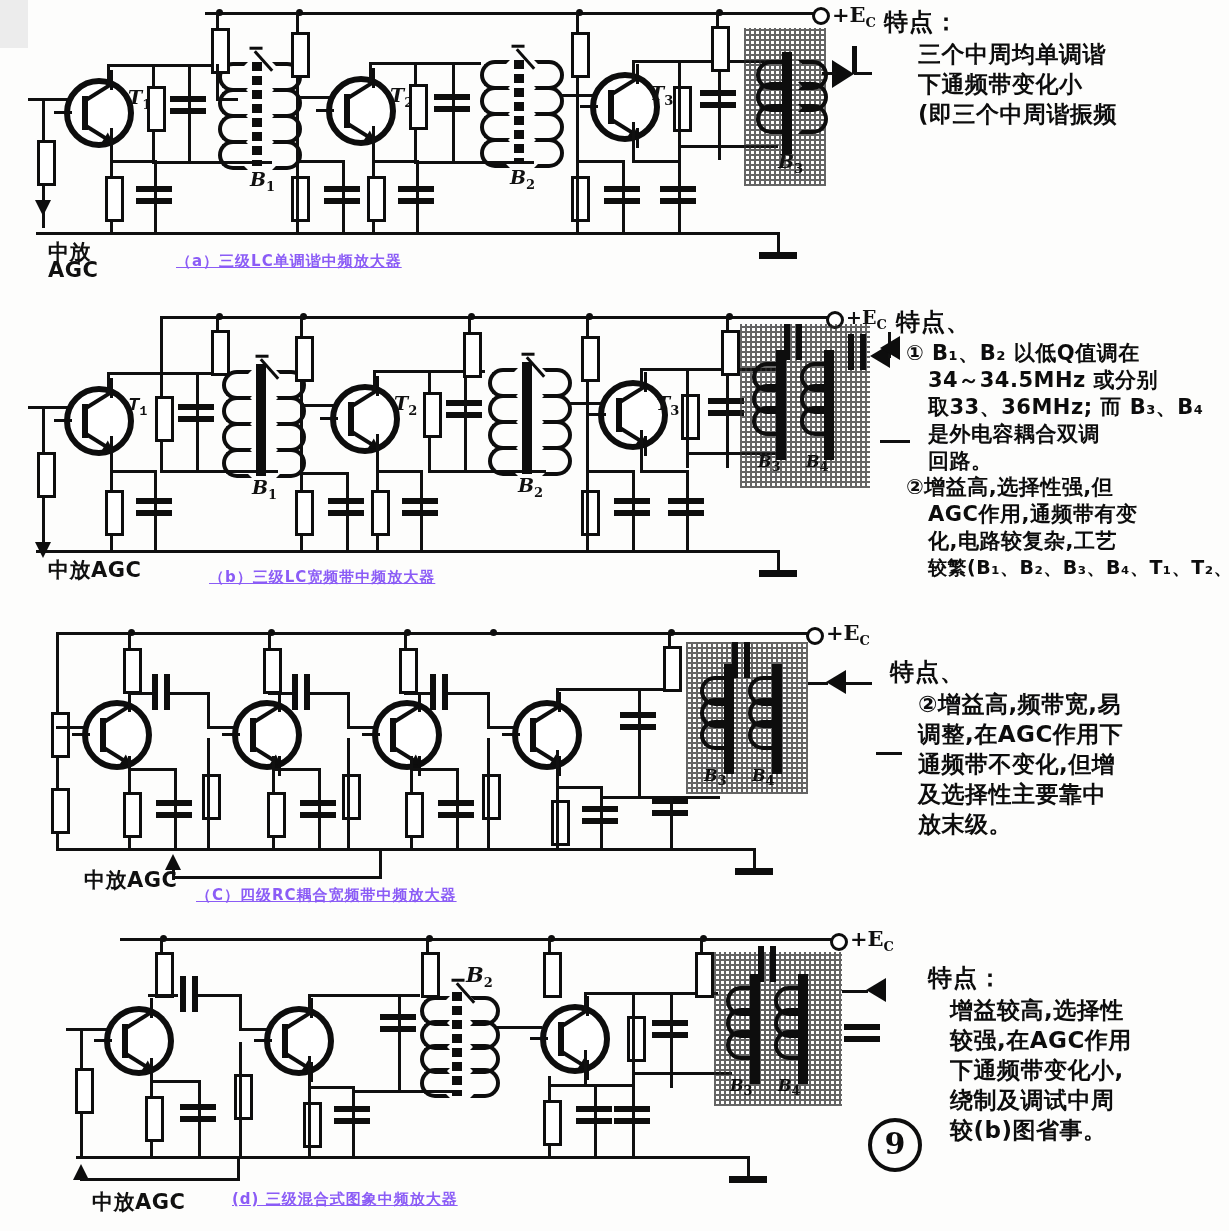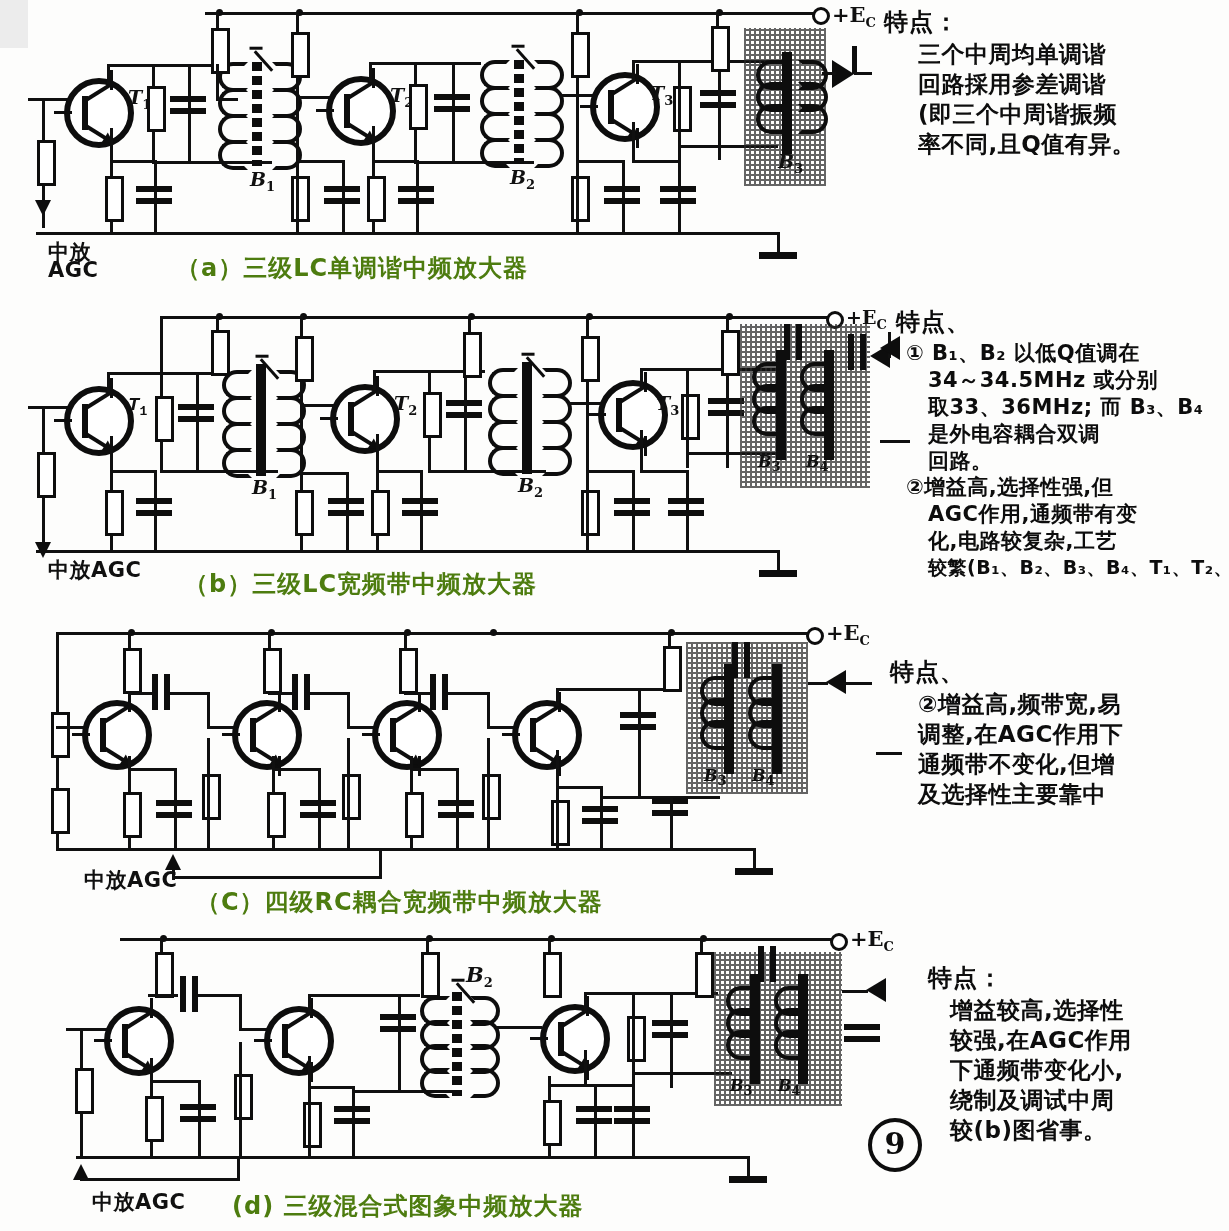--- a/index.html
+++ b/index.html
@@ -76,21 +76,21 @@
   .arrow-up{position:absolute;width:0;height:0;border-left:8px solid transparent;border-right:8px solid transparent;border-bottom:16px solid #0d0d0d;}
   .arrow-down{position:absolute;width:0;height:0;border-left:8px solid transparent;border-right:8px solid transparent;border-top:16px solid #0d0d0d;}
   .arrow-left{position:absolute;width:0;height:0;border-top:12px solid transparent;border-bottom:12px solid transparent;border-right:20px solid #0d0d0d;}
 
   
   .lbl{position:absolute;color:#101010;white-space:nowrap;font-weight:bold;}
   .lbl-comp{font-size:19px;font-family:"DejaVu Serif","Liberation Serif",serif;font-style:italic;}
   .lbl-sub{font-size:13px;vertical-align:sub;font-style:normal;}
   .lbl-ec{font-size:21px;font-family:"DejaVu Serif","Liberation Serif",serif;}
   .lbl-agc{font-size:21px;letter-spacing:.5px;}
-  .caption{position:absolute;font-size:24px;font-weight:bold;color:#4d7c0f;white-space:nowrap;letter-spacing:1px;}
+  .caption{position:absolute;font-size:15px;font-weight:bold;color:#8b5cf6;white-space:nowrap;letter-spacing:1px;text-decoration:underline;}
 
   .note{position:absolute;color:#0d0d0d;font-weight:bold;}
   .note .head{font-size:24px;margin-bottom:2px;letter-spacing:1px;}
   .note .body{font-size:23px;line-height:1.30;padding-left:34px;letter-spacing:.5px;}
   .note .body.tight{padding-left:10px;}
   .note .body div{white-space:nowrap;}
 
   .pageno{position:absolute;width:46px;height:46px;border:4px solid #0d0d0d;border-radius:50%;
           font-size:30px;font-weight:bold;color:#0d0d0d;text-align:center;line-height:44px;
           font-family:"DejaVu Serif","Liberation Serif",serif;}
@@ -457,21 +457,21 @@
     <div class="cap h" style="left:848px;top:34px;"></div>
     <div class="lbl lbl-comp" style="left:758px;top:152px;font-size:16px;">
       <span>B</span><span class="lbl-sub">3</span>
     </div>
     <div class="lbl lbl-comp" style="left:806px;top:152px;font-size:16px;">
       <span>B</span><span class="lbl-sub">4</span>
     </div>
     <div class="arrow-left" style="left:870px;top:44px;"></div>
     <div class="wire v" style="left:888px;top:32px;height:26px;"></div>
 
-    <div class="caption" style="left:184px;top:268px;">（b）三级LC宽频带中频放大器</div>
+    <div class="caption" style="left:209px;top:268px;">（b）三级LC宽频带中频放大器</div>
   </div>
 
   <div class="abs" style="left:0;top:608px;width:880px;height:292px;">
 
     <div class="wire h" style="left:56px;top:24px;width:752px;"></div>
     <div class="term" style="left:806px;top:19px;"></div>
     <div class="lbl lbl-ec" style="left:826px;top:12px;">
       <span>+E</span><span class="lbl-sub">C</span>
     </div>
     <div class="node" style="left:128px;top:21px;"></div>
@@ -759,23 +759,22 @@
     <div class="arrow-left" style="left:866px;top:62px;"></div>
     <div class="wire h" style="left:842px;top:74px;width:26px;"></div>
 
     <div class="caption" style="left:232px;top:274px;">(d) 三级混合式图象中频放大器</div>
   </div>
 
   <div class="note" style="left:884px;top:6px;">
     <div class="head">特点：</div>
     <div class="body">
       <div>三个中周均单调谐</div>
-      <div>回路採用参差调谐</div>
+      <div>下通频带变化小</div>
       <div>(即三个中周谐振频</div>
-      <div>率不同,且Q值有异。</div>
     </div>
   </div>
 
   <div class="note" style="left:896px;top:306px;">
     <div class="head">特点、</div>
     <div class="body tight" style="font-size:21px;line-height:1.28;">
       <div>① B₁、B₂ 以低Q值调在</div>
       <div style="padding-left:22px;">34～34.5MHz 或分别</div>
       <div style="padding-left:22px;">取33、36MHz; 而 B₃、B₄</div>
       <div style="padding-left:22px;">是外电容耦合双调</div>
@@ -789,20 +788,21 @@
   <div class="arrow-left" style="left:880px;top:336px;"></div>
   <div class="wire h" style="left:880px;top:440px;width:30px;"></div>
 
   <div class="note" style="left:890px;top:656px;">
     <div class="head">特点、</div>
     <div class="body" style="padding-left:28px;">
       <div>②增益高,频带宽,易</div>
       <div>调整,在AGC作用下</div>
       <div>通频带不变化,但增</div>
       <div>及选择性主要靠中</div>
+      <div>放末级。</div>
     </div>
   </div>
   <div class="wire h" style="left:876px;top:752px;width:26px;"></div>
 
   <div class="note" style="left:928px;top:962px;">
     <div class="head">特点：</div>
     <div class="body" style="padding-left:22px;">
       <div>增益较高,选择性</div>
       <div>较强,在AGC作用</div>
       <div>下通频带变化小,</div>

